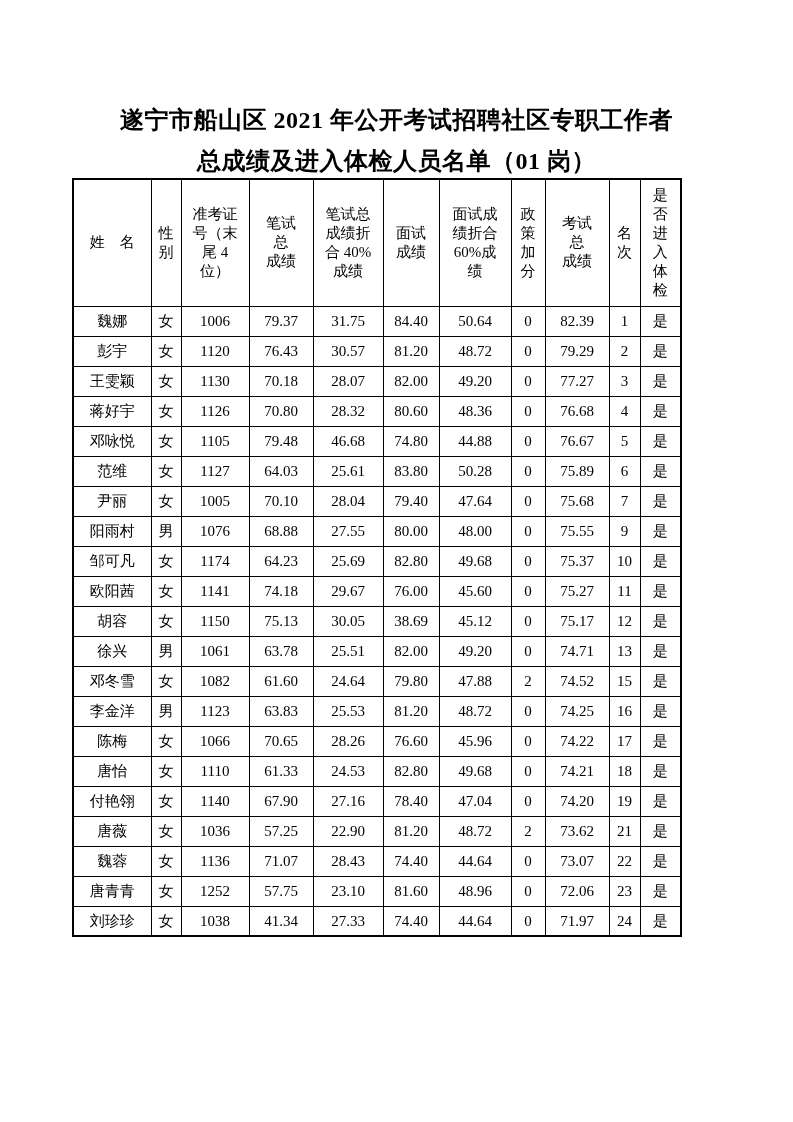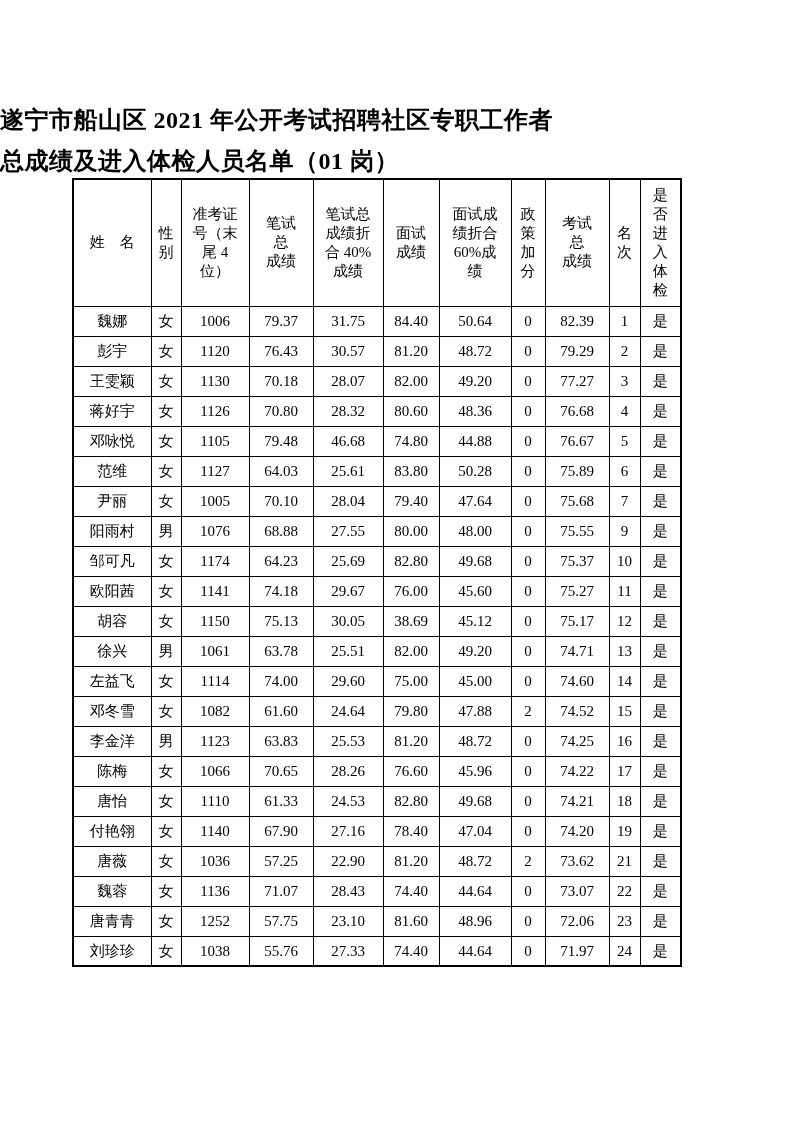--- a/index.html
+++ b/index.html
@@ -12,20 +12,21 @@
   .page {
     position:relative;
     width:793px; height:1122px;
     background:#fff;
     overflow:hidden;
   }
   .title-block {
     position:absolute;
     top:100px; left:0;
     width:793px;
+    text-align:center;
     font-weight:bold;
     font-size:24px;
     line-height:41px;
     letter-spacing:0.5px;
   }
   table.score-table {
     position:absolute;
     left:72px; top:178px;
     border-collapse:collapse;
     table-layout:fixed;
@@ -265,33 +266,20 @@
           <td>63.78</td>
           <td>25.51</td>
           <td>82.00</td>
           <td>49.20</td>
           <td>0</td>
           <td>74.71</td>
           <td>13</td>
           <td>是</td>
         </tr>
         <tr>
-          <td>左益飞</td>
-          <td>女</td>
-          <td>1114</td>
-          <td>74.00</td>
-          <td>29.60</td>
-          <td>75.00</td>
-          <td>45.00</td>
-          <td>0</td>
-          <td>74.60</td>
-          <td>14</td>
-          <td>是</td>
-        </tr>
-        <tr>
           <td>邓冬雪</td>
           <td>女</td>
           <td>1082</td>
           <td>61.60</td>
           <td>24.64</td>
           <td>79.80</td>
           <td>47.88</td>
           <td>2</td>
           <td>74.52</td>
           <td>15</td>
@@ -385,21 +373,21 @@
           <td>48.96</td>
           <td>0</td>
           <td>72.06</td>
           <td>23</td>
           <td>是</td>
         </tr>
         <tr>
           <td>刘珍珍</td>
           <td>女</td>
           <td>1038</td>
-          <td>55.76</td>
+          <td>41.34</td>
           <td>27.33</td>
           <td>74.40</td>
           <td>44.64</td>
           <td>0</td>
           <td>71.97</td>
           <td>24</td>
           <td>是</td>
         </tr>
       </tbody>
   </table>

